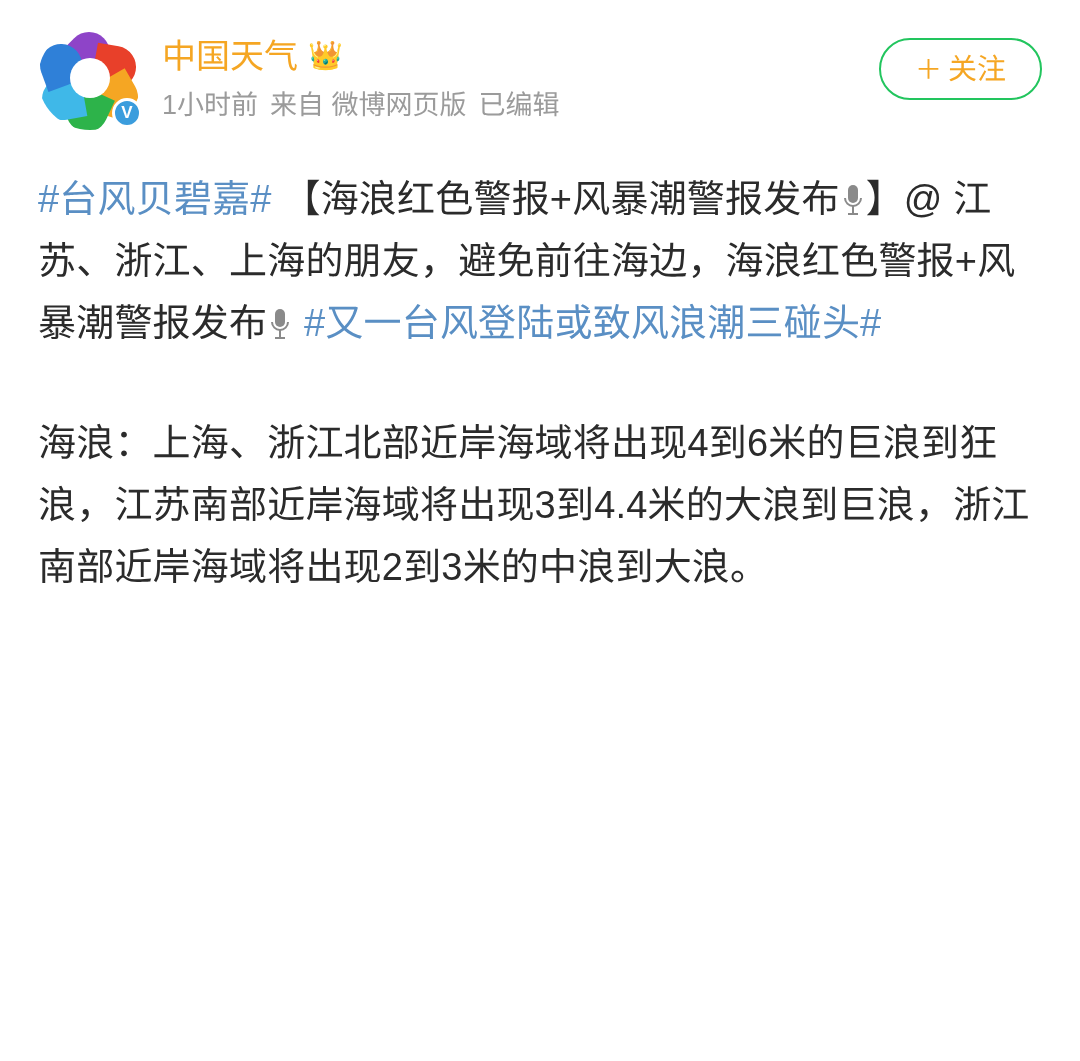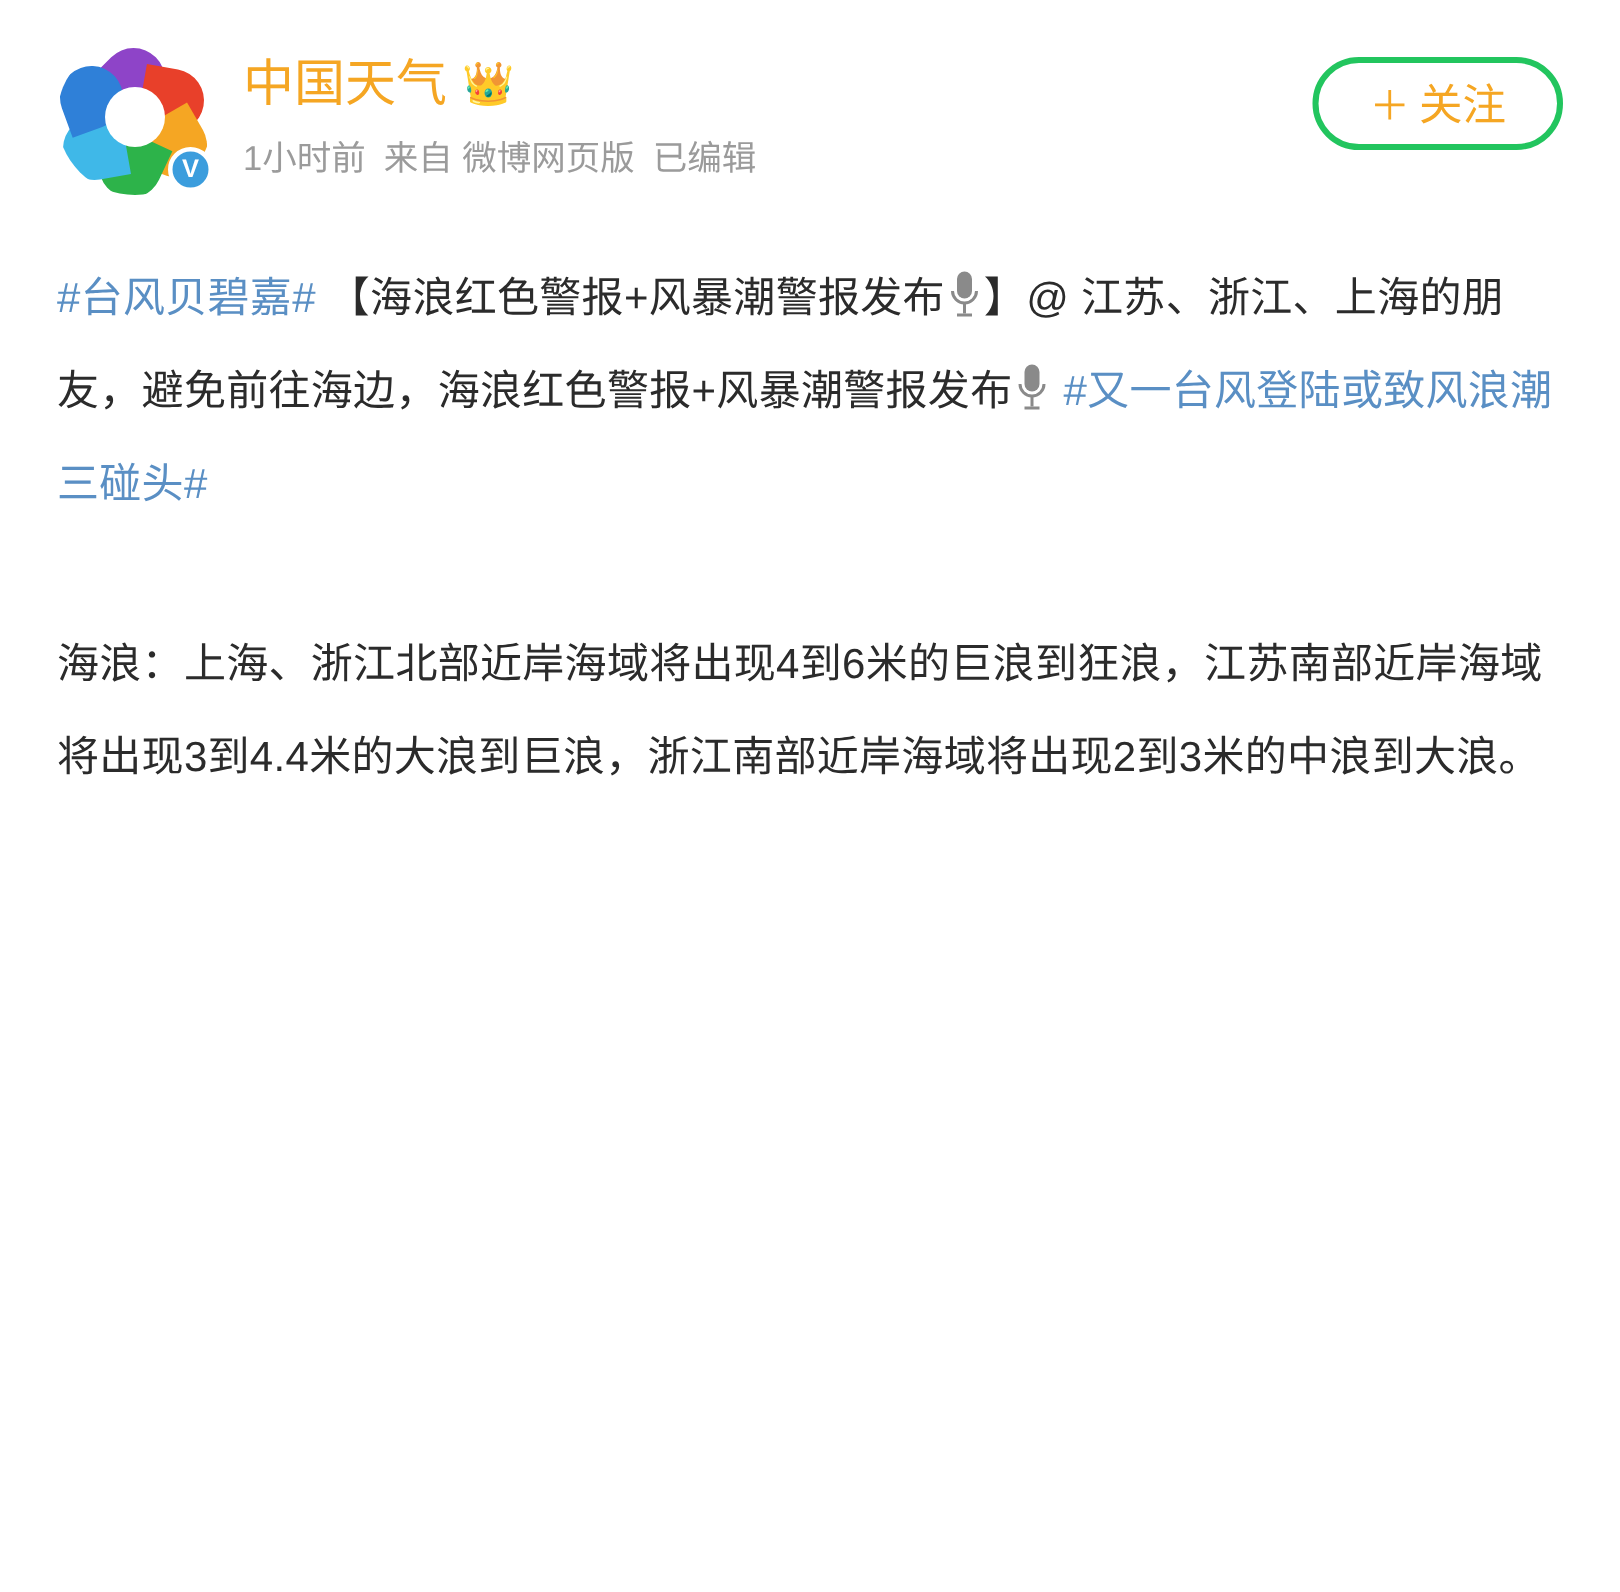--- a/index.html
+++ b/index.html
@@ -101,48 +101,48 @@
     font-weight: 500;
     white-space: nowrap;
   }
   .crown-icon {
     font-size: 28px;
     line-height: 44px;
     color: #d8b23a;
   }
   .subline {
     margin-top: 8px;
-    font-size: 23px;
+    font-size: 27px;
     line-height: 38px;
     color: #9b9b9b;
     white-space: nowrap;
   }
   .subline .dot-space { display: inline-block; width: 12px; }
 
   .follow-btn {
     flex: 0 0 auto;
     margin-top: 12px;
     height: 62px;
     padding: 0 34px;
-    border: 4px solid #22c55e;
+    border: 2px solid #22c55e;
     border-radius: 31px;
     background: #ffffff;
     color: #f5a623;
     font-size: 29px;
     line-height: 58px;
     white-space: nowrap;
     text-align: center;
     box-sizing: border-box;
   }
   .follow-btn .plus { font-size: 27px; margin-right: 6px; }
 
   
   .content {
     margin-top: 24px;
-    font-size: 28px;
+    font-size: 38px;
     line-height: 62px;
     color: #2b2b2b;
     letter-spacing: 0.2px;
     word-break: break-all;
   }
   .content p { margin: 0; }
   .content .gap { height: 58px; }
   .link { color: #5a8fc4; }
   .mic-icon {
     display: inline-block;

